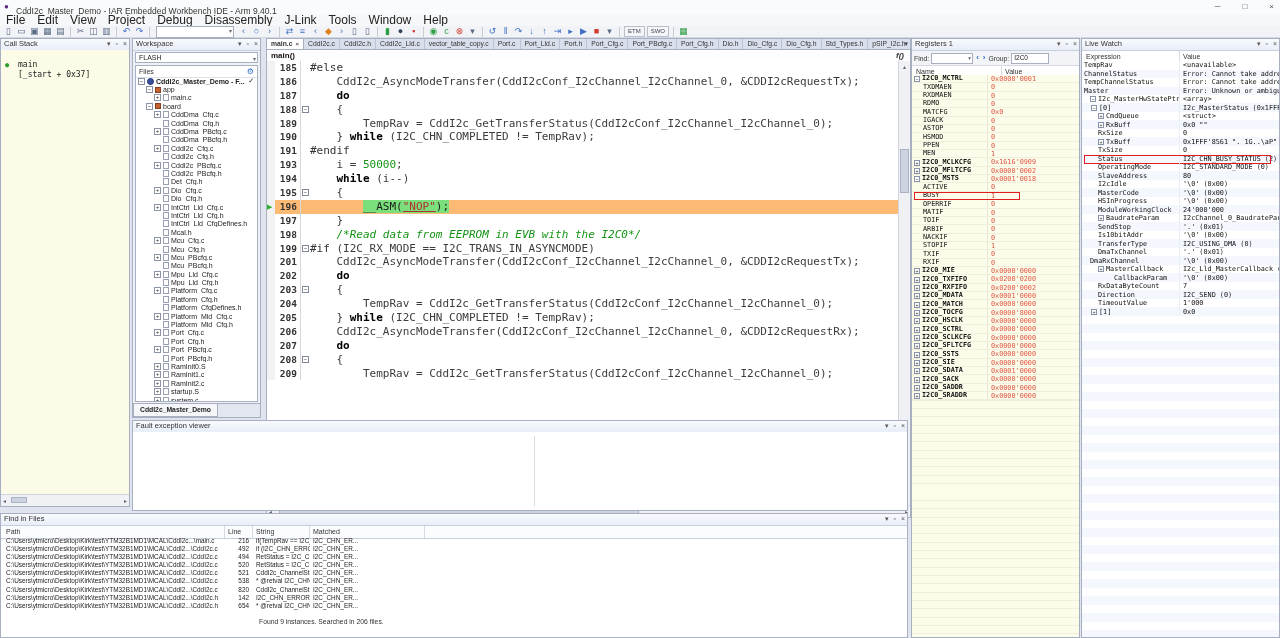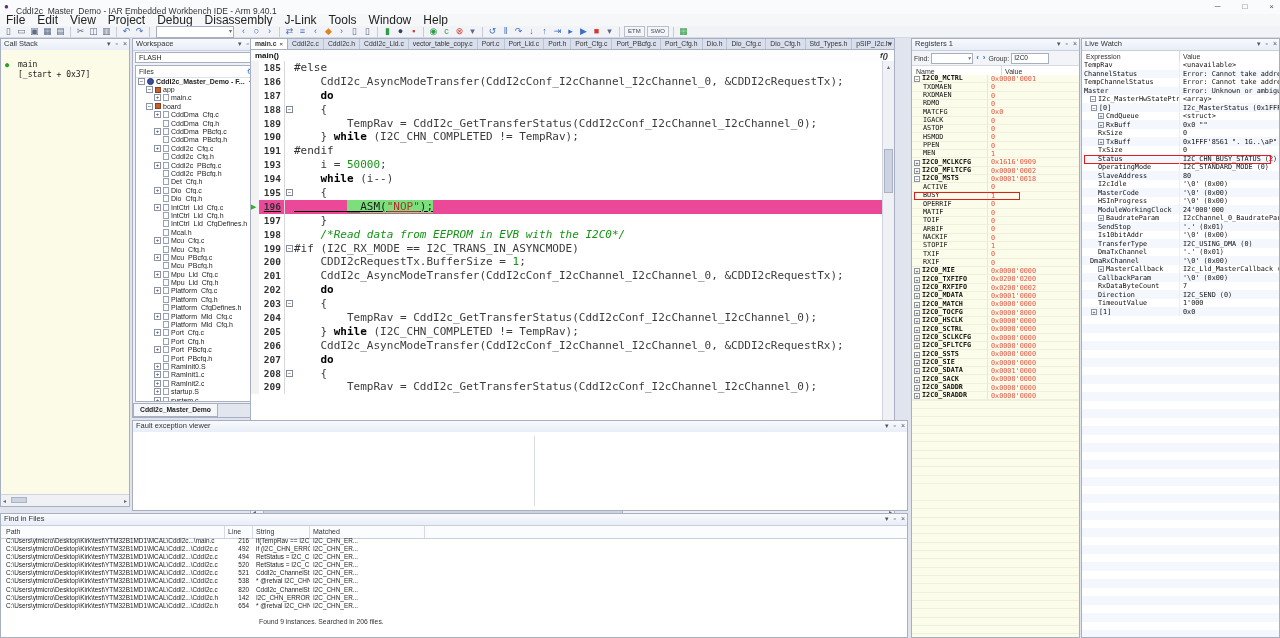--- a/index.html
+++ b/index.html
@@ -56,34 +56,34 @@
   .ticon{flex:none;width:6px;height:7px;border:1px solid #98a0b2;background:#fff;margin-right:2px;box-sizing:border-box;}
   .ticon.grp{background:#c4622f;border-color:#8a4020;height:6px;}
   .ticon.prj{background:#3a4fa0;border-color:#25336e;border-radius:50%;width:7px;height:7px;}
   .tlabel{overflow:hidden;}
   .b{font-weight:bold;}
   .tcheck{position:absolute;right:3px;font-size:7px;color:#222;}
   #wstab{position:absolute;bottom:0;left:0;right:0;height:13px;background:#e2e6ef;border-top:1px solid #a8b0c0;display:flex;}
   #wstabitem{background:#f4f6fa;border:1px solid #a8b0c0;border-top:none;font-size:6.8px;font-weight:bold;
              padding:0 6px;line-height:12px;color:#222;}
   
-  #editor{left:250px;top:38px;width:645px;height:480px;}
+  #editor{left:266px;top:38px;width:645px;height:480px;}
   #etabs{height:10px;background:#d9dfec;display:flex;align-items:flex-end;font-size:6.8px;color:#333;
          position:relative;border-bottom:1px solid #a8b0c0;box-sizing:content-box;overflow:hidden;}
   .etab{padding:0 4px;line-height:10px;border-right:1px solid #bcc3d2;white-space:nowrap;flex:none;}
   .etab.act{background:#fff;font-weight:bold;display:flex;gap:3px;border-right:1px solid #a8b0c0;}
   .etclose{color:#555;font-size:6px;}
   #etoverflow{position:absolute;right:2px;top:1px;font-size:7px;color:#445;}
   #ebread{height:11px;background:#fdfdfe;border-bottom:1px solid #d9dde6;font-size:8px;font-weight:bold;
           line-height:11px;padding-left:4px;color:#111;position:relative;}
   #efn{position:absolute;right:6px;top:0;font-style:italic;font-size:8px;color:#333;}
   #codewrap{position:absolute;top:22px;left:0;right:0;bottom:11px;background:#fff;overflow:hidden;}
   #codebody{position:absolute;top:0;left:0;right:11px;bottom:0;overflow:hidden;}
   .cline{display:flex;height:13.9px;position:relative;}
-  .cline.cur{background:#ec4899;text-decoration:underline;}
+  .cline.cur{background:#fdba74;}
   .cmargin{flex:none;width:8px;background:#f2f2f2;position:relative;}
   .parrow{position:absolute;left:0;top:3px;font-size:7px;color:#2fae2f;line-height:8px;}
   .cnum{flex:none;width:26px;text-align:right;padding-right:3px;font:bold 9.5px/13.9px "DejaVu Sans Mono",monospace;
         color:#333;background:transparent;border-right:1px solid #d8d8d8;box-sizing:border-box;}
   .cfold{flex:none;width:9px;position:relative;}
   .foldbox{position:absolute;left:1px;top:3px;width:7px;height:7px;border:1px solid #808a9a;background:#fff;
            font-size:6px;line-height:5px;text-align:center;color:#333;box-sizing:border-box;}
   .ccode{font:11px/13.9px "DejaVu Sans Mono",monospace;white-space:pre;color:#3c3c3c;}
   .tk-pp{color:#333;} .tk-id{color:#3c3c3c;}
   .tk-kw{color:#000;font-weight:bold;}
@@ -587,26 +587,20 @@
           <div class="cline">
             <div class="cmargin"></div>
             <span class="cnum">199</span>
             <div class="cfold">
               <span class="foldbox">−</span>
             </div>
             <span class="ccode"><span class="tk-pp">#if</span><span class="tk-id"> (I2C_RX_MODE == I2C_TRANS_IN_ASYNCMODE)</span></span>
           </div>
           <div class="cline">
             <div class="cmargin"></div>
-            <span class="cnum">200</span>
-            <div class="cfold"></div>
-            <span class="ccode"><span class="tk-id">    CDDI2cRequestTx.BufferSize = </span><span class="tk-num">1</span><span class="tk-id">;</span></span>
-          </div>
-          <div class="cline">
-            <div class="cmargin"></div>
             <span class="cnum">201</span>
             <div class="cfold"></div>
             <span class="ccode"><span class="tk-id">    CddI2c_AsyncModeTransfer(CddI2cConf_I2cChannel_I2cChannel_0, &amp;CDDI2cRequestTx);</span></span>
           </div>
           <div class="cline">
             <div class="cmargin"></div>
             <span class="cnum">202</span>
             <div class="cfold"></div>
             <span class="ccode"><span class="tk-id">    </span><span class="tk-kw">do</span></span>
           </div>
@@ -1206,21 +1200,21 @@
           <span class="lval">'\0' (0x00)</span>
         </div>
         <div class="lrow">
           <span class="lexpr" style="padding-left: 16px;">
             <span class="xbox">+</span>
             <span>MasterCallback</span>
           </span>
           <span class="lval">I2c_Lld_MasterCallback (0x1...</span>
         </div>
         <div class="lrow">
-          <span class="lexpr" style="padding-left: 16px;">
+          <span class="lexpr" style="padding-left: 32px;">
             <span>CallbackParam</span>
           </span>
           <span class="lval">'\0' (0x00)</span>
         </div>
         <div class="lrow">
           <span class="lexpr" style="padding-left: 16px;">
             <span>RxDataByteCount</span>
           </span>
           <span class="lval">7</span>
         </div>

